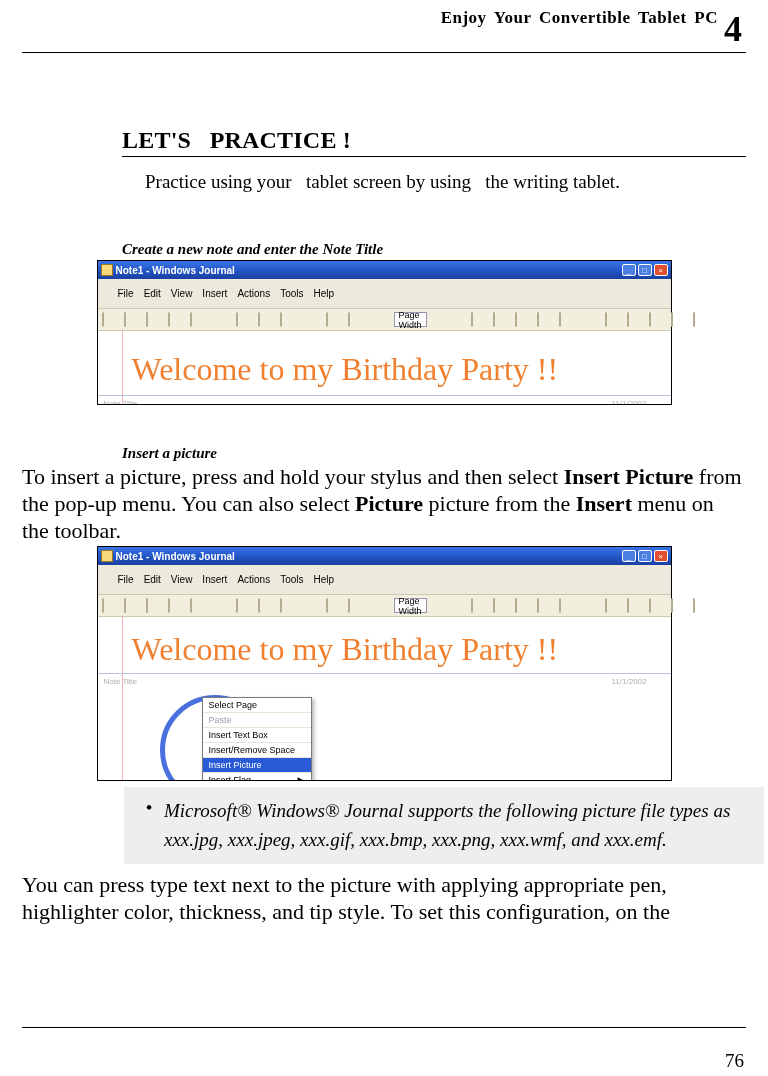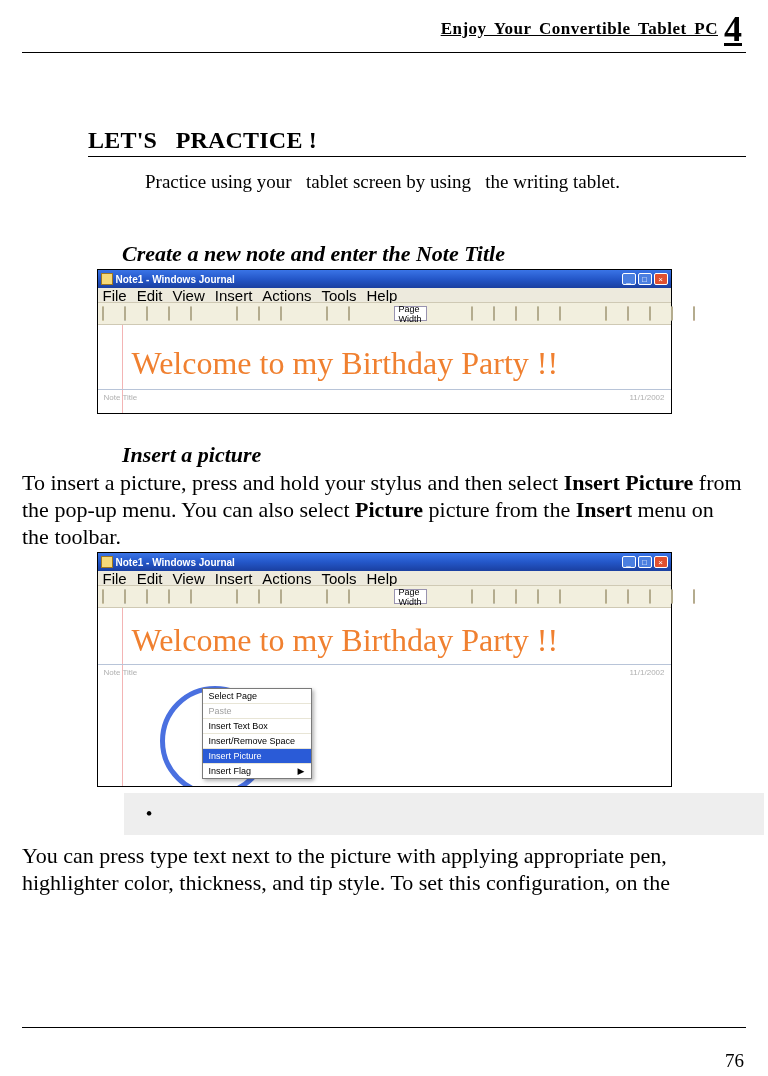--- a/index.html
+++ b/index.html
@@ -10,23 +10,22 @@
     font-family: "Times New Roman", Times, serif;
     color: #000;
     position: relative;
   }
   .page {
     padding: 8px 22px 0 22px;
   }
   .running-head {
     display: flex;
     justify-content: flex-end;
-    align-items: center;
+    align-items: flex-start;
     padding-right: 4px;
-    text-decoration: underline;
   }
   .running-head .title {
     font-weight: bold;
     font-size: 17px;
     letter-spacing: 0.5px;
     word-spacing: 3px;
   }
   .running-head .chapnum {
     font-weight: bold;
     font-size: 36px;
@@ -37,36 +36,36 @@
     border-top: 1px solid #000;
     margin-top: 2px;
   }
   .content {
     padding: 74px 0 0 0;
   }
   .section-heading {
     font-family: Georgia, "Times New Roman", serif;
     font-weight: bold;
     font-size: 24px;
-    margin-left: 66px;
+    margin-left: 100px;
     border-bottom: 1px solid #000;
     padding-bottom: 2px;
     padding-right: 6px;
     letter-spacing: 0.2px;
   }
   .section-heading .sc { font-variant: small-caps; }
   .intro-line {
     font-size: 19px;
     margin: 14px 0 0 123px;
   }
   .sub-heading {
     font-family: Georgia, "Times New Roman", serif;
     font-weight: bold;
     font-style: italic;
-    font-size: 22px;
+    font-size: 15px;
     margin: 48px 0 0 100px;
   }
   .body-text {
     font-size: 22px;
     line-height: 1.22;
     margin-top: 2px;
   }
   .bold { font-weight: bold; }
 
   .figure {
@@ -100,28 +99,28 @@
   .titlebar .wintitle { font-weight: bold; font-size: 10px; }
   .titlebar .btns { display: flex; gap: 2px; }
   .titlebar .btn {
     width: 14px; height: 12px; border: 1px solid #fff;
     background: #4b7fe0; color: #fff; font-size: 8px;
     display: flex; align-items: center; justify-content: center;
     border-radius: 2px;
   }
   .titlebar .btn.close { background: #e05030; }
   .menubar {
-    height: 15px;
+    height: 30px;
     background: #edeadd;
     display: flex;
     align-items: center;
     gap: 10px;
-    padding: 0 5px;
+    padding: 0 20px;
     color: #000;
-    font-size: 15px;
+    font-size: 10px;
     border-bottom: 1px solid #cfc9b4;
   }
   .toolbar {
     height: 22px;
     background: #f2efde;
     display: flex; align-items: center; gap: 20px;
     padding: 0 4px;
     border-bottom: 1px solid #cfc9b4;
   }
   .tb-ic {
@@ -146,21 +145,21 @@
     background: #b8c4d8;
   }
   .paper-area .margin-line {
     position: absolute; top: 0; bottom: 0; left: 24px; width: 1px;
     background: #f3b4b4;
   }
   .paper-area .label {
     position: absolute; left: 6px; top: 68px; font-size: 8px; color: #b0b0b0;
   }
   .paper-area .date {
-    position: absolute; right: 6px; top: 68px; font-size: 8px; color: #b0b0b0;
+    position: absolute; right: 24px; top: 68px; font-size: 8px; color: #b0b0b0;
   }
   .handwriting {
     position: absolute; left: 34px; top: 20px;
     font-family: "Brush Script MT", "Comic Sans MS", cursive;
     font-size: 32px; color: #f08030; white-space: nowrap;
   }
 
   .fig2 .paper-area .title-line { top: 56px; }
   .fig2 .paper-area .label { top: 60px; }
   .fig2 .paper-area .date { top: 60px; }
@@ -297,21 +296,21 @@
         <div class="paper-area">
           <div class="margin-line"></div>
           <div class="title-line"></div>
           <span class="label">Note Title</span>
           <span class="date">11/1/2002</span>
           <span class="handwriting">Welcome to my Birthday Party !!</span>
         </div>
       </div>
     </div>
 
-    <h3 class="sub-heading" style="margin-top:28px">Insert a picture</h3>
+    <h3 class="sub-heading" style="margin-top:40px">Insert a picture</h3>
 
     <p class="body-text">
       <span>To insert a picture, press and hold your stylus and then select </span><span class="bold">Insert Picture</span><span> from the pop-up menu. You can also select </span><span class="bold">Picture</span><span> picture from the </span><span class="bold">Insert</span><span> menu on the toolbar.</span>
     </p>
 
     <div class="figure fig2">
       <div class="wj-window">
         <div class="titlebar">
           <div class="left">
             <span class="winicon"></span>
@@ -379,20 +378,21 @@
               <span>Insert Flag</span>
               <span class="arrow">▶</span>
             </div>
           </div>
         </div>
       </div>
     </div>
 
     <div class="note-box">
       <span class="bullet">•</span>
+      <span class="txt">Microsoft® Windows® Journal supports the following picture file types as xxx.jpg, xxx.jpeg, xxx.gif, xxx.bmp, xxx.png, xxx.wmf, and xxx.emf.</span>
     </div>
 
     <p class="closing">You can press type text next to the picture with applying appropriate pen, highlighter color, thickness, and tip style. To set this configuration, on the</p>
 
   </div>
 </div>
 
 <hr class="bottom-rule">
 <div class="page-num">76</div>
 

